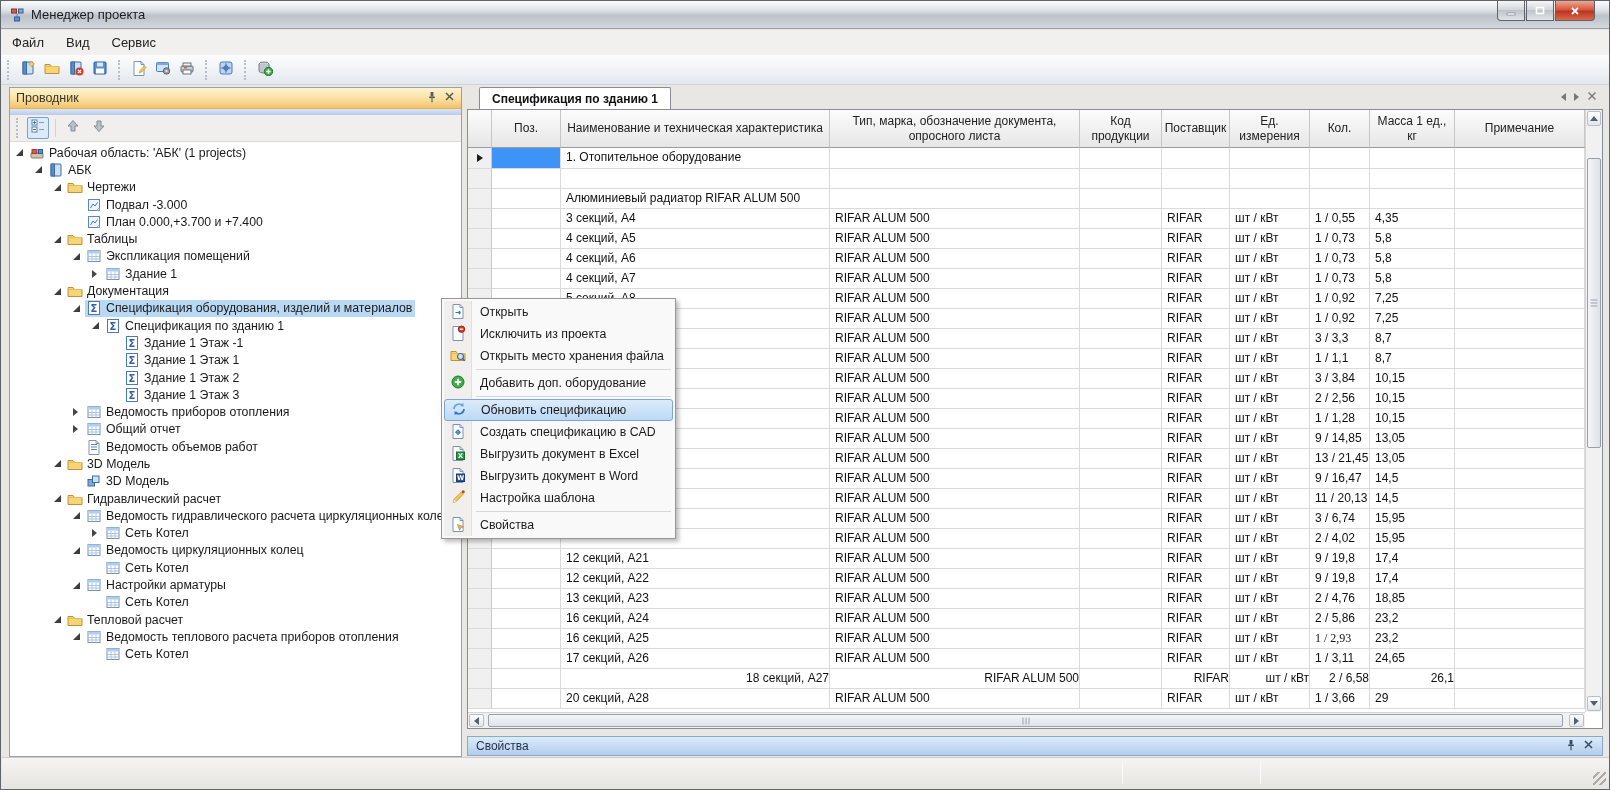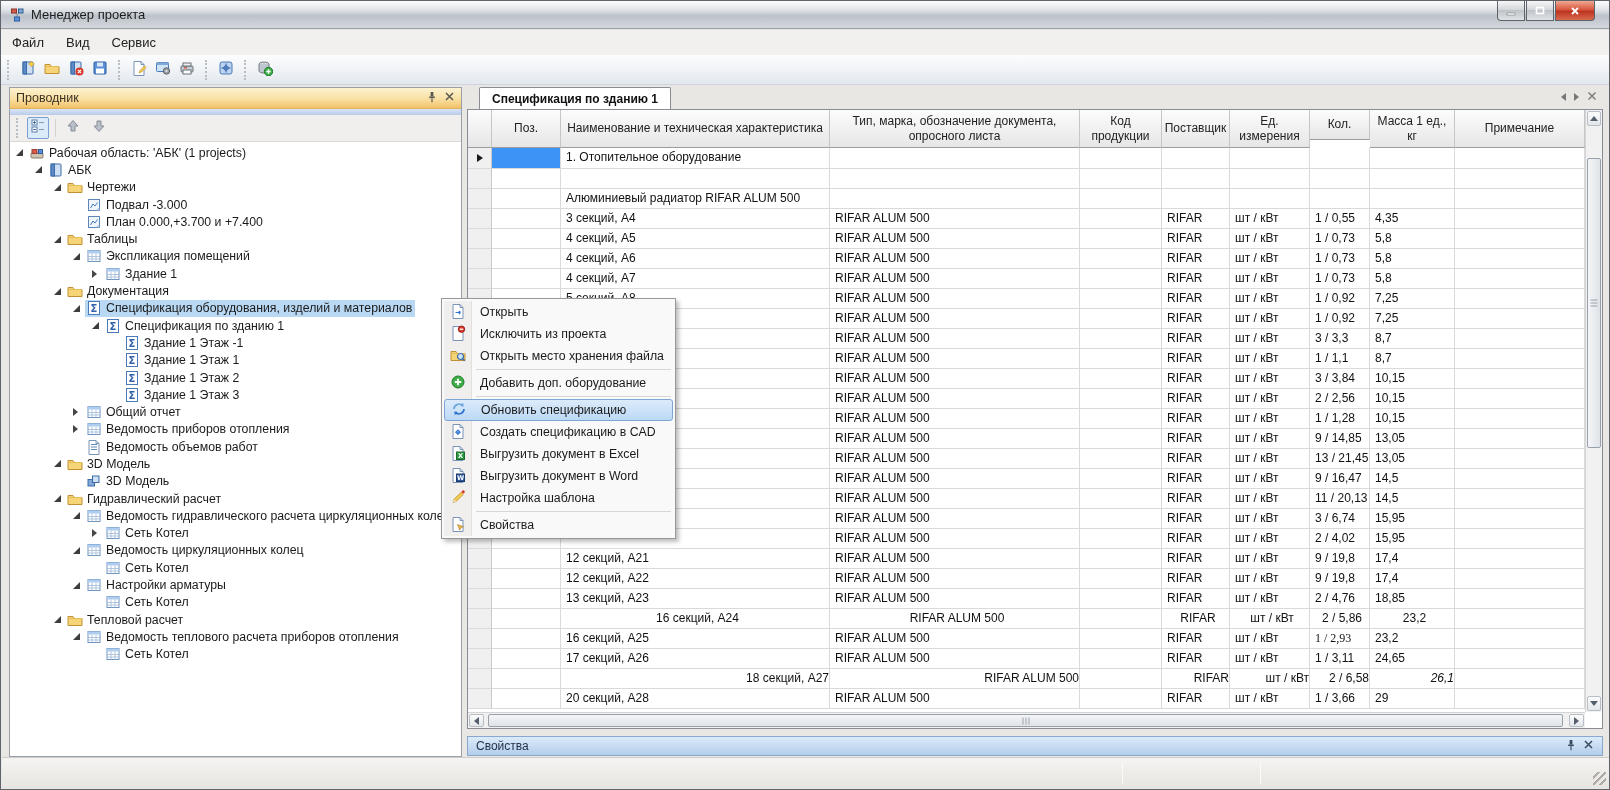--- a/index.html
+++ b/index.html
@@ -424,32 +424,32 @@
           </span>
         </div>
         <div class="tree-row" style="padding-left: 63px;">
           <span class="exp-closed"></span>
           <span class="sel-wrap">
             <span class="ti"><svg width="16" height="16" viewBox="0 0 16 16">
                 <rect x="2" y="2.5" width="12" height="11" fill="#fff" stroke="#6f94bd"></rect>
                 <rect x="2" y="2.5" width="12" height="3" fill="#aecdf0"></rect>
                 <path d="M2 8.5h12M2 11h12M6 5.5v8M10 5.5v8" stroke="#9fb9d8" stroke-width="0.8"></path>
               </svg></span>
-            <span>Общий отчет</span>
+            <span>Ведомость приборов отопления</span>
           </span>
         </div>
         <div class="tree-row" style="padding-left: 63px;">
           <span class="exp-closed"></span>
           <span class="sel-wrap">
             <span class="ti"><svg width="16" height="16" viewBox="0 0 16 16">
                 <rect x="2" y="2.5" width="12" height="11" fill="#fff" stroke="#6f94bd"></rect>
                 <rect x="2" y="2.5" width="12" height="3" fill="#aecdf0"></rect>
                 <path d="M2 8.5h12M2 11h12M6 5.5v8M10 5.5v8" stroke="#9fb9d8" stroke-width="0.8"></path>
               </svg></span>
-            <span>Ведомость приборов отопления</span>
+            <span>Общий отчет</span>
           </span>
         </div>
         <div class="tree-row" style="padding-left: 63px;">
           <span class="exp-none"></span>
           <span class="sel-wrap">
             <span class="ti"><svg width="16" height="16" viewBox="0 0 16 16">
                 <path d="M3 1.5h7l3 3v11H3z" fill="#fff" stroke="#7a94b8"></path>
                 <path d="M10 1.5v3h3" fill="none" stroke="#7a94b8"></path>
                 <path d="M5 5.5h6M5 8h6M5 10.5h6" stroke="#5e87b8"></path>
               </svg></span>
@@ -602,21 +602,21 @@
 
   <div class="grid">
     <div class="ghead" id="ghead">
         <div class="hcell" style="width: 24px; height: 38px;"></div>
         <div class="hcell" style="width: 69px; height: 38px;">Поз.</div>
         <div class="hcell" style="width: 269px; height: 38px;">Наименование и техническая характеристика</div>
         <div class="hcell" style="width: 250px; height: 38px;">Тип, марка, обозначение документа, опросного листа</div>
         <div class="hcell" style="width: 82px; height: 38px;">Код продукции</div>
         <div class="hcell" style="width: 68px; height: 38px;">Поставщик</div>
         <div class="hcell" style="width: 80px; height: 38px;">Ед. измерения</div>
-        <div class="hcell" style="width: 60px; height: 30px;">Кол.</div>
+        <div class="hcell" style="width: 60px; height: 38px;">Кол.</div>
         <div class="hcell" style="width: 85px; height: 38px;">Масса 1 ед., кг</div>
         <div class="hcell" style="width: 130px; height: 38px;">Примечание</div>
       </div>
     <div class="gbody" id="gbody">
         <div class="grow" style="height: 21px;">
           <div class="gcell selcol" style="width: 24px;">
             <span class="row-arrow"></span>
           </div>
           <div class="gcell possel" style="width: 69px;"></div>
           <div class="gcell" style="width: 269px;">1. Отопительное оборудование</div>
@@ -885,21 +885,21 @@
           <div class="gcell" style="width: 69px;"></div>
           <div class="gcell" style="width: 269px;">13 секций, А23</div>
           <div class="gcell" style="width: 250px;">RIFAR ALUM 500</div>
           <div class="gcell" style="width: 82px;"></div>
           <div class="gcell" style="width: 68px;">RIFAR</div>
           <div class="gcell" style="width: 80px;">шт / кВт</div>
           <div class="gcell" style="width: 60px;">2 / 4,76</div>
           <div class="gcell" style="width: 85px;">18,85</div>
           <div class="gcell" style="width: 130px;"></div>
         </div>
-        <div class="grow" style="height: 20px; text-align: center;">
+        <div class="grow" style="height: 20px;">
           <div class="gcell selcol" style="width: 24px;"></div>
           <div class="gcell" style="width: 69px;"></div>
           <div class="gcell" style="width: 269px;">16 секций, А24</div>
           <div class="gcell" style="width: 250px;">RIFAR ALUM 500</div>
           <div class="gcell" style="width: 82px;"></div>
           <div class="gcell" style="width: 68px;">RIFAR</div>
           <div class="gcell" style="width: 80px;">шт / кВт</div>
           <div class="gcell" style="width: 60px;">2 / 5,86</div>
           <div class="gcell" style="width: 85px;">23,2</div>
           <div class="gcell" style="width: 130px;"></div>
@@ -930,21 +930,21 @@
         </div>
         <div class="grow" style="height: 20px; text-align: right;">
           <div class="gcell selcol" style="width: 24px;"></div>
           <div class="gcell" style="width: 69px;"></div>
           <div class="gcell" style="width: 269px;">18 секций, А27</div>
           <div class="gcell" style="width: 250px;">RIFAR ALUM 500</div>
           <div class="gcell" style="width: 82px;"></div>
           <div class="gcell" style="width: 68px;">RIFAR</div>
           <div class="gcell" style="width: 80px;">шт / кВт</div>
           <div class="gcell" style="width: 60px;">2 / 6,58</div>
-          <div class="gcell" style="width: 85px; font-style: italic;">26,1</div>
+          <div class="gcell" style="width: 85px;">26,1</div>
           <div class="gcell" style="width: 130px;"></div>
         </div>
         <div class="grow" style="height: 20px;">
           <div class="gcell selcol" style="width: 24px;"></div>
           <div class="gcell" style="width: 69px;"></div>
           <div class="gcell" style="width: 269px;">20 секций, А28</div>
           <div class="gcell" style="width: 250px;">RIFAR ALUM 500</div>
           <div class="gcell" style="width: 82px;"></div>
           <div class="gcell" style="width: 68px;">RIFAR</div>
           <div class="gcell" style="width: 80px;">шт / кВт</div>

